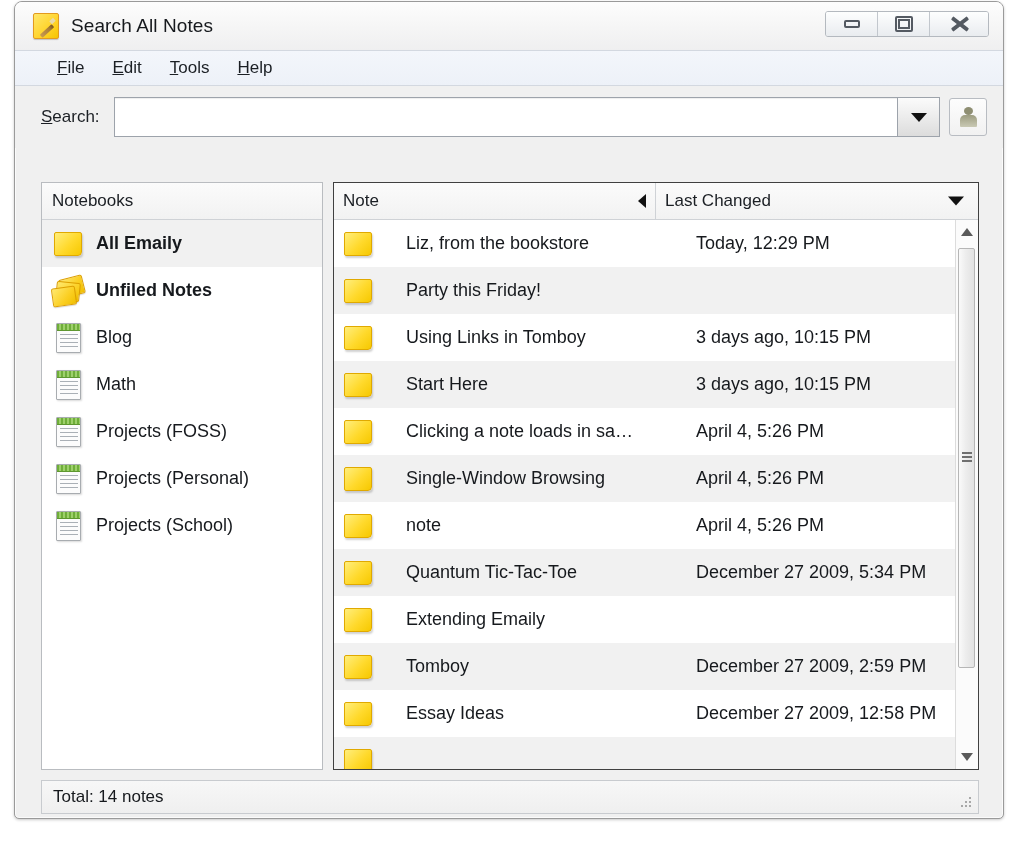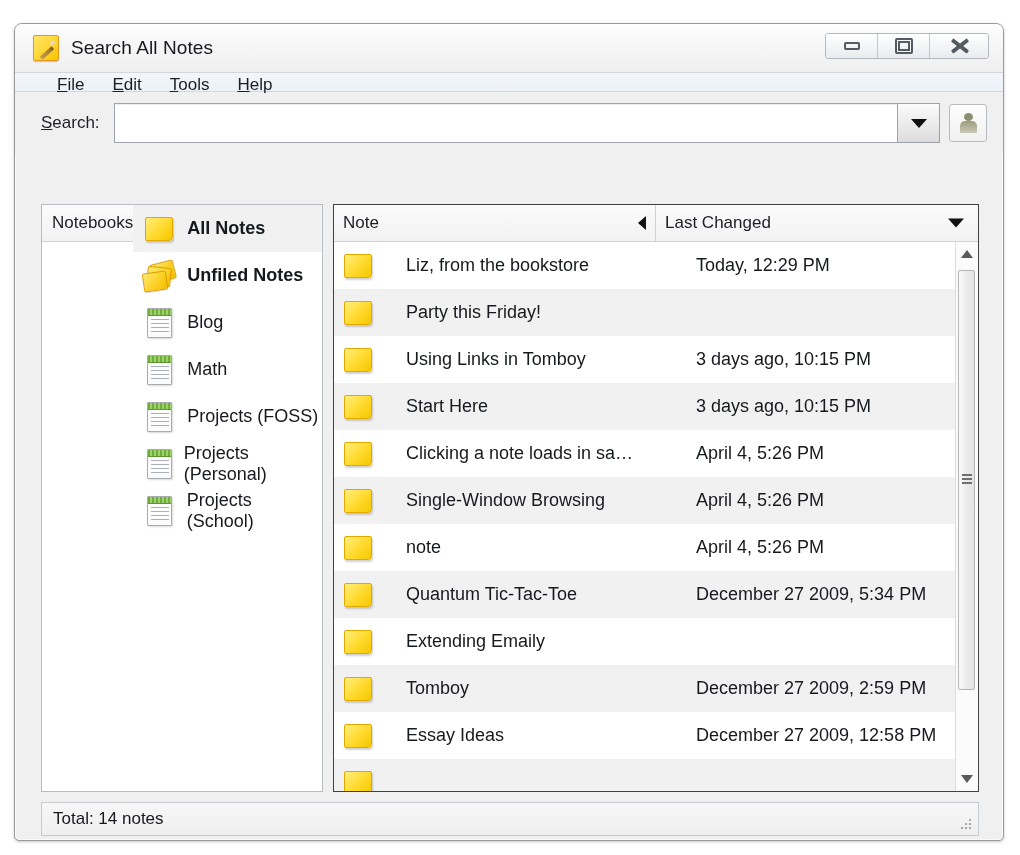--- a/index.html
+++ b/index.html
@@ -6,21 +6,21 @@
   html, body {
     width: 1020px; height: 855px;
     background: #ffffff;
     font-family: "Liberation Sans", sans-serif;
     overflow: hidden;
   }
 
   
   #window-frame {
     position: absolute;
-    left: 14px; top: 23px;
+    left: 14px; top: 1px;
     width: 990px; height: 818px;
     background: #f0f0f0;
     border: 1px solid #9a9a9a;
     border-radius: 8px 8px 5px 5px;
     box-shadow: 0 1px 3px rgba(0,0,0,0.22), 0 0 0 1px rgba(255,255,255,0.7) inset;
   }
 
   
   #title-bar {
     position: relative;
@@ -105,26 +105,26 @@
     left: 1px; top: 7px;
     width: 20px; height: 4px;
     background: #545a62;
     border-radius: 1px;
   }
   .glyph-close::before { transform: rotate(38deg); }
   .glyph-close::after  { transform: rotate(-38deg); }
 
   
   #menu-bar {
-    height: 20px;
+    height: 36px;
     background: linear-gradient(to bottom, #f3f6fb 0%, #edf1f8 100%);
     border-top: 1px solid #d3d8e0;
     border-bottom: 1px solid #d3d8e0;
     display: flex;
-    align-items: flex-start;
+    align-items: center;
     padding-left: 28px;
   }
   .menu-item {
     font-size: 17px;
     color: #1b1f24;
     padding: 2px 14px;
     cursor: default;
   }
   .menu-item u { text-decoration: underline; }
 
@@ -212,21 +212,21 @@
     display: flex;
     gap: 10px;
   }
 
   
   #sidebar-panel {
     width: 282px;
     background: #ffffff;
     border: 1px solid #b9bcc0;
     display: flex;
-    flex-direction: row;
+    flex-direction: column;
   }
   #notebooks-header {
     height: 37px;
     background: linear-gradient(to bottom, #fbfbfb 0%, #f2f2f2 100%);
     border-bottom: 1px solid #cfd2d6;
     display: flex; align-items: center;
     padding-left: 10px;
     font-size: 17px;
     color: #1b1f24;
     cursor: default;
@@ -492,21 +492,21 @@
   <div id="content-area">
 
     <div id="sidebar-panel">
       <div id="notebooks-header">Notebooks</div>
       <div id="notebooks-list">
 
         <div class="nb-row bold selected">
           <span class="nb-icon">
               <span class="icon-note-yellow"></span>
             </span>
-          <span class="nb-label">All Notes</span>
+          <span class="nb-label">All Emaily</span>
         </div>
 
         <div class="nb-row bold">
           <span class="nb-icon">
               <span class="icon-note-stack">
                 <i></i>
                 <i></i>
                 <i></i>
               </span>
             </span>

